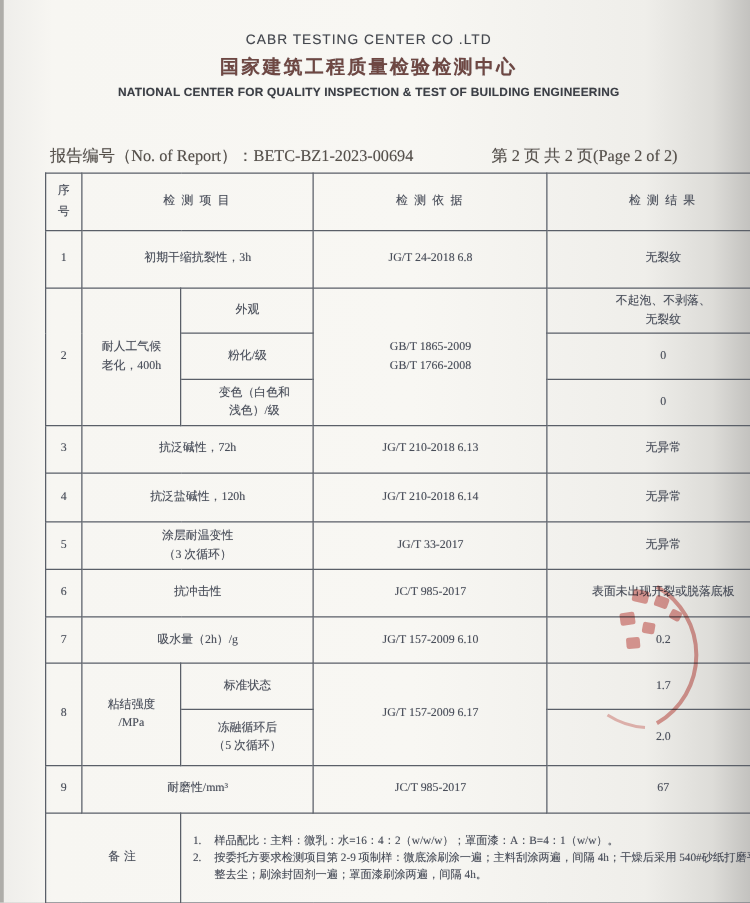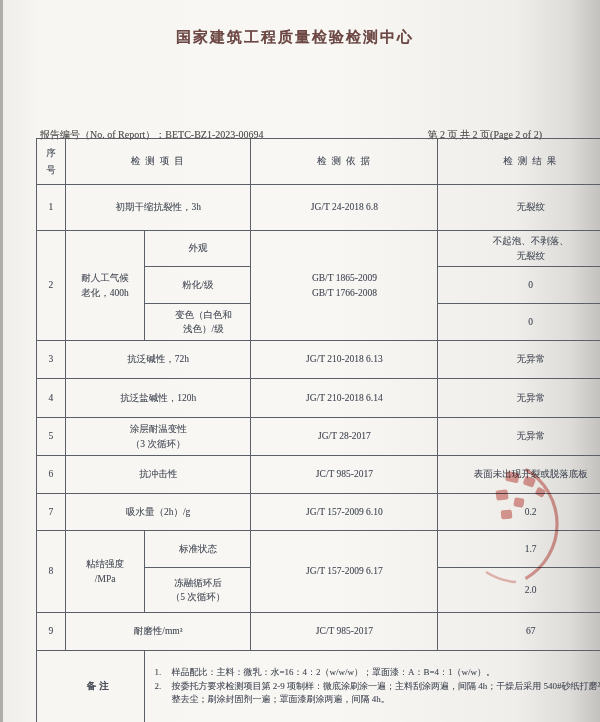--- a/index.html
+++ b/index.html
@@ -8,45 +8,47 @@
     background:linear-gradient(90deg,#eeedea 0%,#f7f6f2 7%,#f8f7f3 55%,#efeeea 86%,#dddcd8 95%,#c3c2bf 100%);
     font-family:"Liberation Serif","DejaVu Serif",serif;
     text-shadow:0 0 .6px rgba(80,85,100,.45);
   }
   .paper::before{content:"";position:absolute;left:0;top:0;bottom:0;width:3px;background:#aeada9;}
   .hdr{position:absolute;top:22px;left:0;width:590px;text-align:center;}
   .t1{font-size:16px;font-weight:bold;letter-spacing:3px;color:#6e4742;}
   .t2{font-size:11px;letter-spacing:.8px;color:#45484e;margin-top:4px;font-family:"Liberation Sans","DejaVu Sans",sans-serif;}
   .t3{font-size:15px;font-weight:bold;letter-spacing:2px;color:#6e4742;margin-top:6px;}
   .t4{font-size:9.5px;font-weight:bold;letter-spacing:.2px;color:#3c3f45;margin-top:6px;font-family:"Liberation Sans","DejaVu Sans",sans-serif;}
-  .repline{position:absolute;top:128px;left:40px;width:502px;display:flex;justify-content:space-between;font-size:10px;color:#57514a;}
+  .repline{position:absolute;top:116px;left:40px;width:502px;display:flex;justify-content:space-between;font-size:13px;color:#57514a;}
   table{position:absolute;left:36px;top:138px;border-collapse:collapse;table-layout:fixed;width:588px;font-size:9.5px;color:#4a4f5a;border:1.5px solid #5a5f68;}
   td,th{border:1px solid #5a5f68;text-align:center;vertical-align:middle;padding:1px 2px;font-weight:normal;line-height:1.5;}
   th{font-weight:normal;}
   .h36{height:36px}.h37{height:37px}.h38{height:38px}.h39{height:39px}.h45{height:45px}.h46{height:46px}.h72{height:72px}
   .sp{letter-spacing:5px;padding-left:5px;}
-  .sp2{letter-spacing:3px;padding-left:19px;font-weight:bold;}
+  .sp2{letter-spacing:3px;padding-left:19px;}
   .vert{display:inline-block;width:11px;line-height:1.7;}
   .blk{display:block;}
   .w82{display:inline-block;width:84px;}
   .w58{display:inline-block;width:58px;margin-left:11px;}
   .w50{display:inline-block;width:52px;}
   .notes{text-align:left;padding:5px 9px;font-size:9px;line-height:1.55;}
   .note{display:flex;gap:5px;}
   .nnum{flex:0 0 12px;}
   .ntext{flex:1;}
   .stamp{position:absolute;left:446px;top:460px;pointer-events:none;mix-blend-mode:multiply;}
 </style>
 </head>
 <body>
 
 <div class="paper">
 
   <div class="hdr">
+    <div class="t2">CABR TESTING CENTER CO .LTD</div>
     <div class="t3">国家建筑工程质量检验检测中心</div>
+    <div class="t4">NATIONAL CENTER FOR QUALITY INSPECTION &amp; TEST OF BUILDING ENGINEERING</div>
   </div>
 
   <div class="repline">
     <span><span>报告编号（No. of Report）：</span><span>BETC-BZ1-2023-00694</span></span>
     <span>第 2 页 共 2 页(Page 2 of 2)</span>
   </div>
 
   <table>
     <colgroup>
         <col style="width:25px">
@@ -103,21 +105,21 @@
       <td>JG/T 210-2018 6.14</td>
       <td>无异常</td>
     </tr>
 
     <tr class="h38">
       <td>5</td>
       <td colspan="2">
         <span class="blk">涂层耐温变性</span>
         <span class="blk">（3 次循环）</span>
       </td>
-      <td>JG/T 28-2017</td>
+      <td>JG/T 33-2017</td>
       <td>无异常</td>
     </tr>
 
     <tr class="h38">
       <td>6</td>
       <td colspan="2">抗冲击性</td>
       <td>JC/T 985-2017</td>
       <td>表面未出现开裂或脱落底板</td>
     </tr>
 

